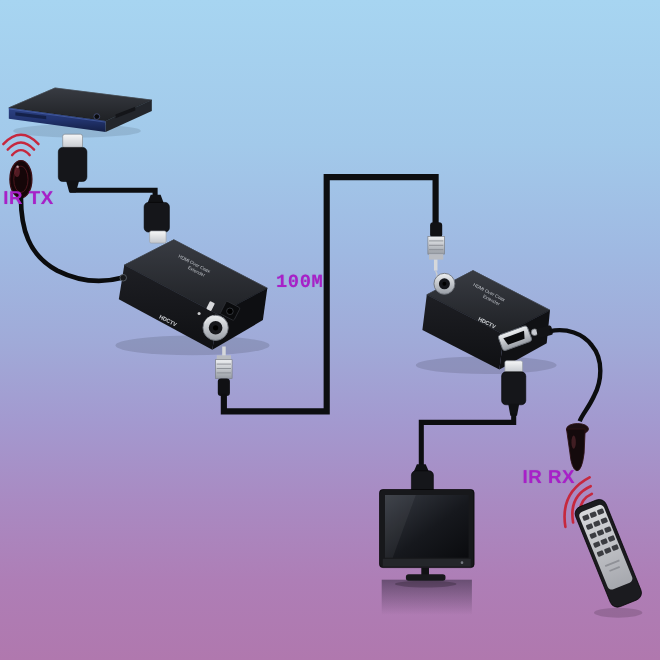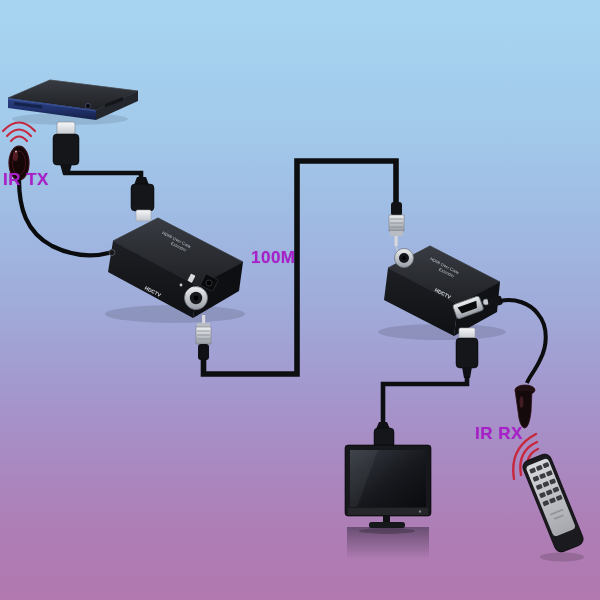--- a/index.html
+++ b/index.html
@@ -8,21 +8,21 @@
     background:linear-gradient(180deg,#a7d5f1 0%, #a2c9ea 22%, #9fb9e2 38%,
       #a0aad8 52%, #a399cf 64%, #a98ac2 76%, #ae7eb6 88%, #b078ae 100%);
     font-family:"Liberation Sans", sans-serif;
   }
   svg{position:absolute;left:0;top:0;}
   .diagram-label{
     position:absolute;font-weight:bold;font-size:17px;letter-spacing:.5px;
     color:#a820c8;text-shadow:0 0 1px rgba(120,10,160,.35);
   }
   .lbl-irtx{left:3px;top:170px;text-align:right;}
-  .lbl-100m{left:251px;top:248px;}
+  .lbl-100m{left:251px;top:248px;font-family:Liberation Mono, monospace;}
   .lbl-irrx{left:475px;top:424px;}
 </style>
 </head>
 <body>
 
 <div class="canvas">
 
 <svg width="600" height="600" viewBox="0 0 600 600">
   <defs>
     <linearGradient id="boxTop" x1="0" y1="0" x2="0" y2="1">

